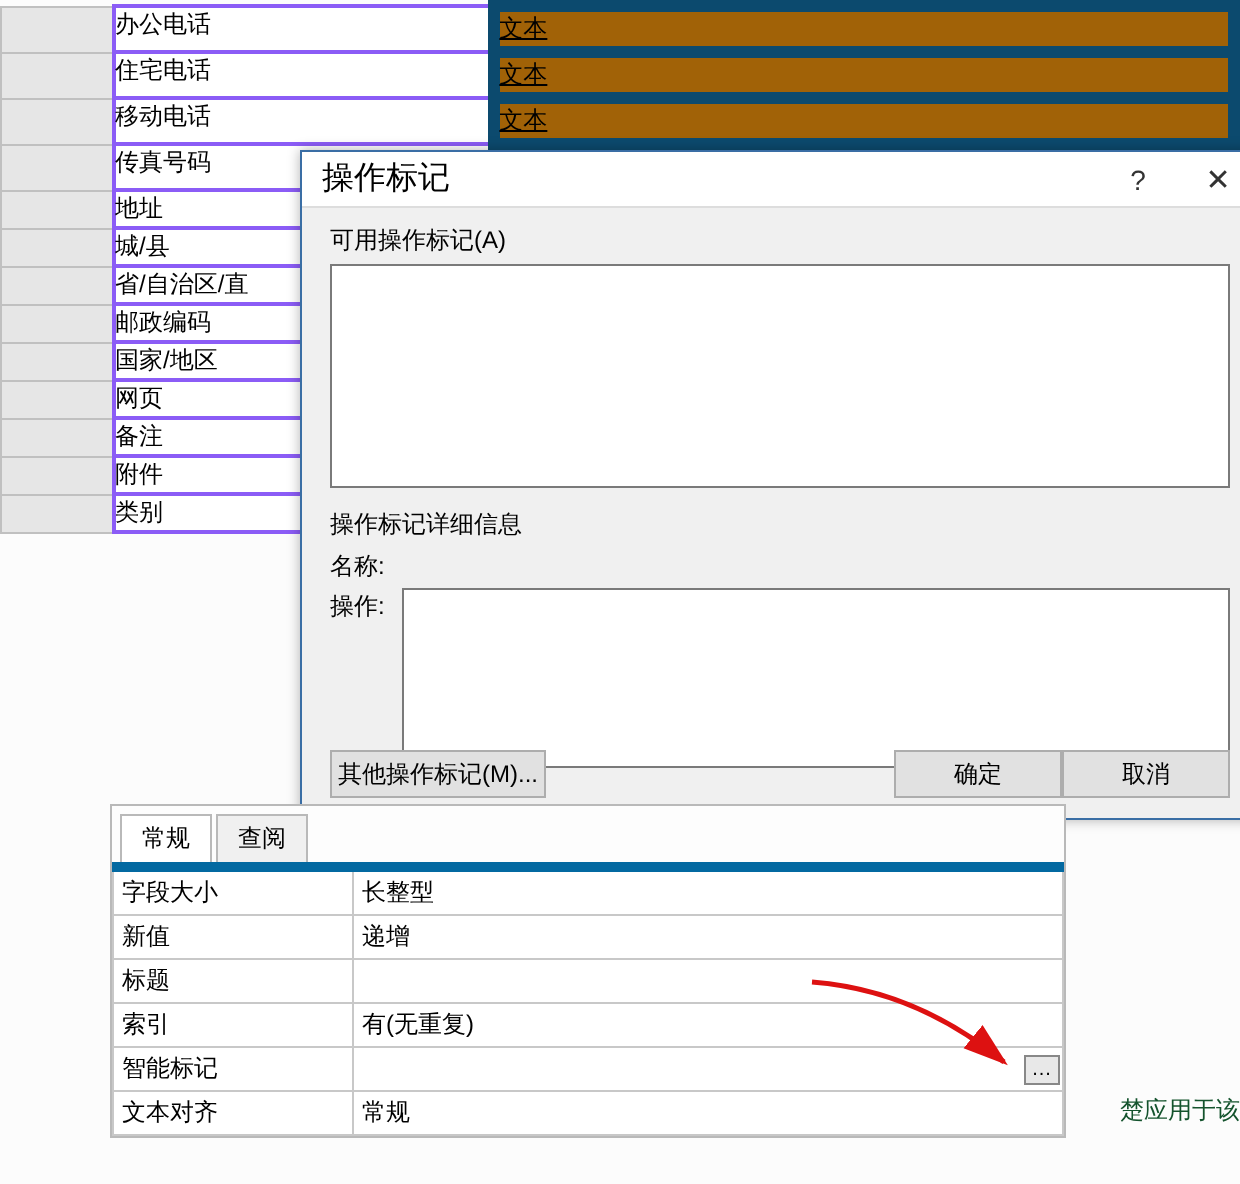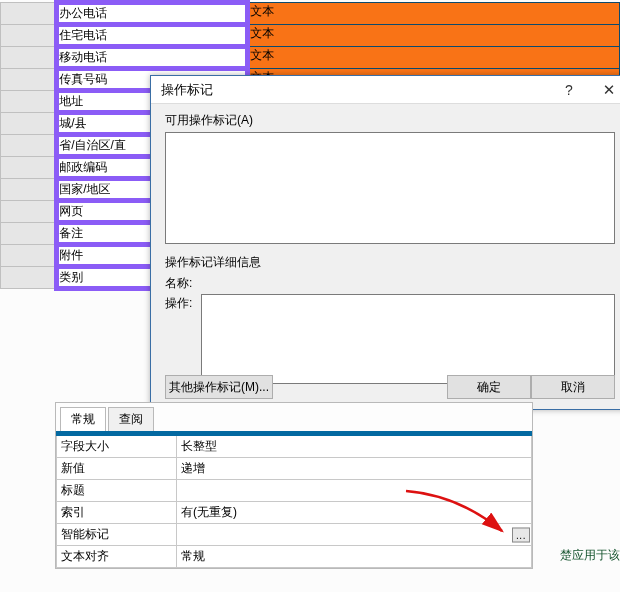--- a/index.html
+++ b/index.html
@@ -27,30 +27,31 @@
   }
   .row-header {
     width: 56px;
     height: 18px;
     background: #e6e6e6;
     border: 1px solid #c0c0c0;
   }
   .field-name-cell {
     width: 190px;
     height: 18px;
-    border: 5px solid #8b5cf6;
+    border: 2px solid #8b5cf6;
     padding: 1px 4px;
     background: #fff;
   }
   .field-type-cell {
     width: 370px;
     height: 18px;
-    border: 1px solid #0c4a6e;
+    border: 6px solid #0c4a6e;
     padding: 1px 4px;
-    background: #f97316;
+    background: #a16207;
+    text-decoration: underline;
   }
 
   
   .dialog {
     position: absolute;
     left: 150px;
     top: 75px;
     width: 480px;
     height: 335px;
     background: #f0f0f0;
@@ -58,21 +59,21 @@
     box-shadow: 0 0 6px rgba(0,0,0,0.3);
   }
   .dialog-titlebar {
     height: 28px;
     background: #fff;
     display: flex;
     align-items: center;
     padding-left: 10px;
     border-bottom: 1px solid #ddd;
   }
-  .dialog-title { flex: 1; font-size: 13px; }
+  .dialog-title { flex: 1; font-size: 16px; }
   .title-btn {
     width: 40px;
     height: 28px;
     display: flex;
     align-items: center;
     justify-content: center;
     font-size: 14px;
     color: #333;
   }
   .title-btn.close { font-size: 15px; }

